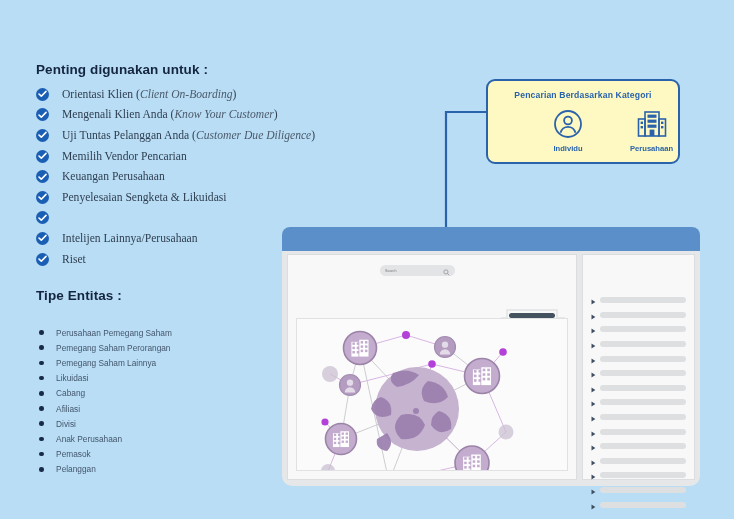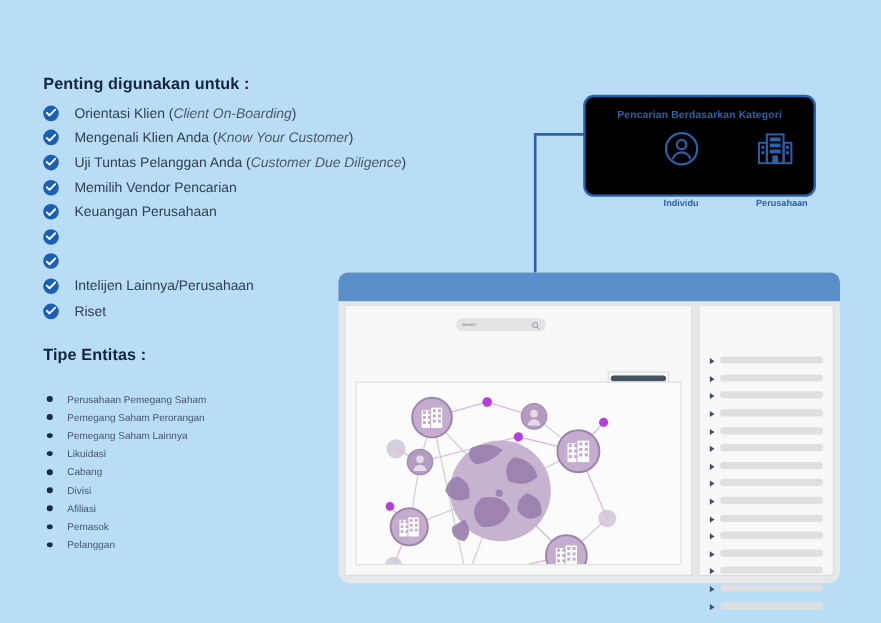--- a/index.html
+++ b/index.html
@@ -24,20 +24,21 @@
   #heading-uses { left:36px; top:62px; }
   #heading-types { left:36px; top:288px; }
 
   .check-list { position:absolute; left:36px; top:84px; margin:0; padding:0; list-style:none; }
   .check-item {
     display:flex; align-items:center;
     height:20.6px;
     font-size:11.6px;
     color:#2f3e50;
     white-space:nowrap;
+    font-family:Liberation Serif, serif;
   }
   .check-icon {
     width:13px; height:13px; border-radius:50%;
     background:#1a5fb4;
     flex:0 0 auto;
     margin-right:13px;
     position:relative;
   }
   .check-icon svg { position:absolute; left:2px; top:2.5px; }
   .check-item em { font-style:italic; color:#4b5a6b; }
@@ -57,38 +58,38 @@
     margin-right:12.5px;
     margin-left:3px;
   }
 
   
   #category-panel {
     position:absolute; left:486px; top:79px;
     width:194px; height:85px;
     border:2px solid #2a63ab;
     border-radius:9px;
-    background:#000000;
+    background:#fef9c3;
     box-sizing:border-box;
   }
   #category-title {
     position:absolute; left:0; right:0; top:9px;
     text-align:center;
     font-size:8.6px;
     font-weight:bold;
     color:#2a63ab;
     letter-spacing:.15px;
   }
   .cat-choices {
     position:absolute; left:0; right:0; top:28px;
     display:flex; justify-content:space-around;
     padding:0 18px;
     box-sizing:border-box;
   }
-  .cat-choice { display:flex; flex-direction:column; align-items:flex-start; gap:21px;margin-left:47px; }
+  .cat-choice { display:flex; flex-direction:column; align-items:center; gap:1px;margin-left:47px; }
   .cat-label { font-size:7.6px; color:#2a63ab; font-weight:600; }
 
   
   #connector { position:absolute; left:400px; top:100px; }
 
   
   #browser {
     position:absolute; left:282px; top:227px;
     width:418px; height:259px;
     background:#e6e7e8;
@@ -223,20 +224,21 @@
           </svg>
         </span>
         <span>Keuangan Perusahaan</span>
       </li>
       <li class="check-item">
         <span class="check-icon">
           <svg width="9" height="8" viewBox="0 0 9 8">
             <path d="M1,4 L3.3,6.2 L8,1.4" fill="none" stroke="#ffffff" stroke-width="1.6" stroke-linecap="round" stroke-linejoin="round"></path>
           </svg>
         </span>
+        <span>Penyelesaian Sengketa &amp; Likuidasi</span>
       </li>
       <li class="check-item">
         <span class="check-icon">
           <svg width="9" height="8" viewBox="0 0 9 8">
             <path d="M1,4 L3.3,6.2 L8,1.4" fill="none" stroke="#ffffff" stroke-width="1.6" stroke-linecap="round" stroke-linejoin="round"></path>
           </svg>
         </span>
       </li>
       <li class="check-item">
         <span class="check-icon">
@@ -273,25 +275,29 @@
       <li class="dot-item">
         <span class="dot-icon"></span>
         <span>Likuidasi</span>
       </li>
       <li class="dot-item">
         <span class="dot-icon"></span>
         <span>Cabang</span>
       </li>
       <li class="dot-item">
         <span class="dot-icon"></span>
+        <span>Afiliasi</span>
+      </li>
+      <li class="dot-item">
+        <span class="dot-icon"></span>
         <span>Divisi</span>
       </li>
       <li class="dot-item">
         <span class="dot-icon"></span>
-        <span>Afiliasi</span>
+        <span>Anak Perusahaan</span>
       </li>
       <li class="dot-item">
         <span class="dot-icon"></span>
         <span>Pemasok</span>
       </li>
       <li class="dot-item">
         <span class="dot-icon"></span>
         <span>Pelanggan</span>
       </li>
     </ul>

